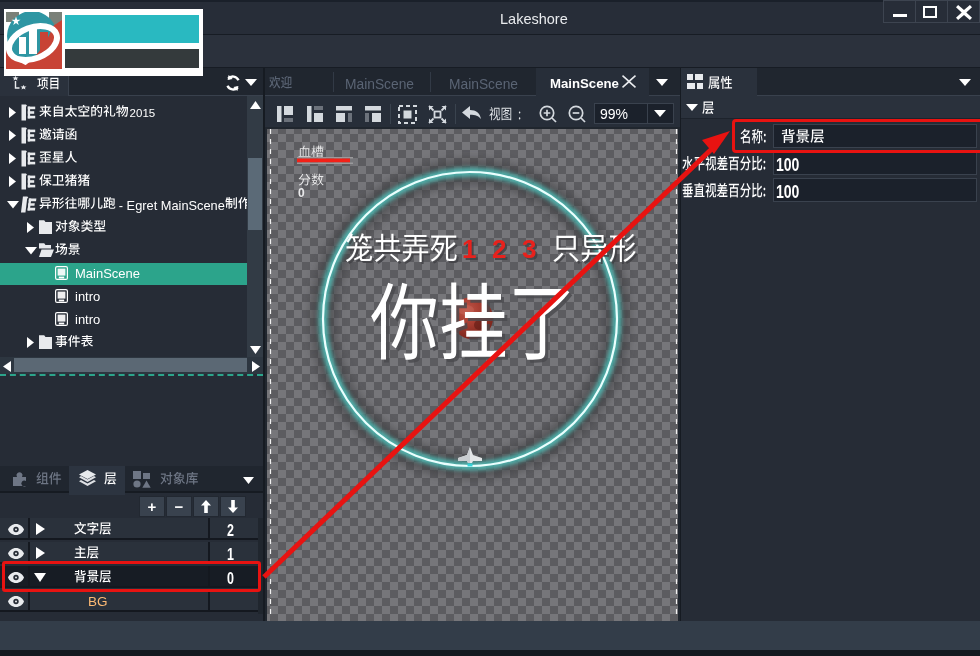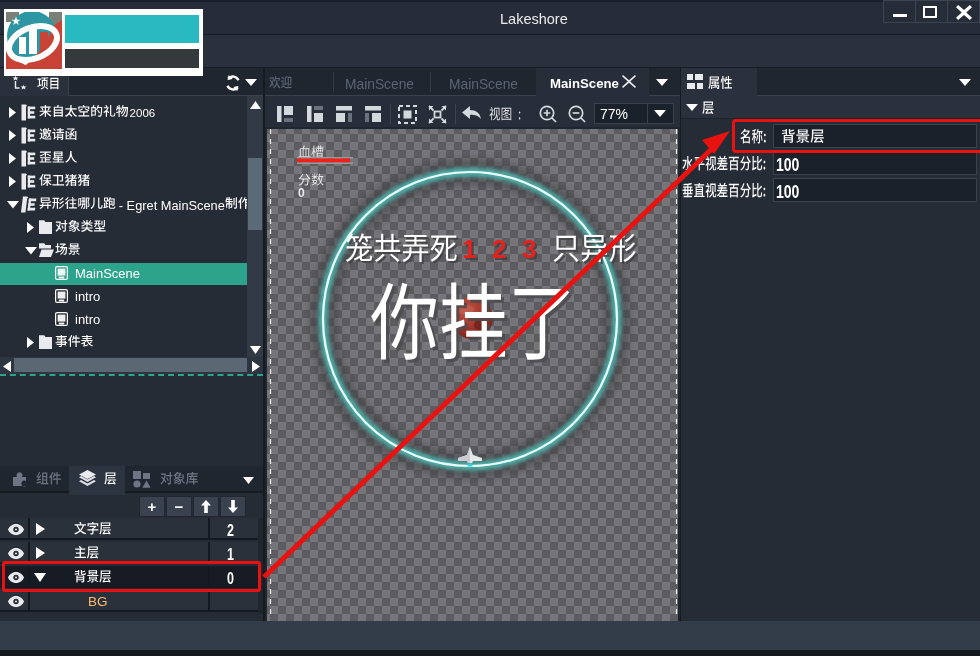--- a/index.html
+++ b/index.html
@@ -58,21 +58,21 @@
       <g fill="#ffffff" transform="translate(0,10.8)">
         <use href="#gM6765" transform="translate(0.0,0) scale(0.01280,-0.01280)"></use>
         <use href="#gM81ea" transform="translate(12.8,0) scale(0.01280,-0.01280)"></use>
         <use href="#gM592a" transform="translate(25.6,0) scale(0.01280,-0.01280)"></use>
         <use href="#gM7a7a" transform="translate(38.4,0) scale(0.01280,-0.01280)"></use>
         <use href="#gM7684" transform="translate(51.2,0) scale(0.01280,-0.01280)"></use>
         <use href="#gM793c" transform="translate(64.0,0) scale(0.01280,-0.01280)"></use>
         <use href="#gM7269" transform="translate(76.8,0) scale(0.01280,-0.01280)"></use>
       </g>
     </svg>
-    <div style="position:absolute;left:129.6px;top:107px;font:400 11.5px 'Liberation Sans',sans-serif;color:#ffffff;white-space:nowrap">2006</div>
+    <div style="position:absolute;left:129.6px;top:107px;font:400 11.5px 'Liberation Sans',sans-serif;color:#ffffff;white-space:nowrap">2015</div>
     <svg class="abs" style="left:8px;top:130px" width="9" height="11" viewBox="0 0 9 11">
       <path d="M1 0l7 5.5-7 5.5z" fill="#fff"></path>
     </svg>
     <svg class="abs" style="left:21px;top:127px" width="17" height="17" viewBox="0 0 17 17">
       <g>
         <path d="M0.5 0.5h4.5l1.3 1.8h-1.3v14.2h-4.5z" fill="#e8eaed"></path>
         <g fill="#e8eaed">
           <rect x="6.8" y="2.6" width="7.4" height="2.6"></rect>
           <rect x="6.8" y="7.2" width="6.4" height="2.6"></rect>
           <rect x="6.8" y="11.8" width="7.4" height="2.6"></rect>
@@ -443,21 +443,21 @@
       </g>
     </svg>
     <svg class="abs" style="left:568px;top:105px" width="18" height="18" viewBox="0 0 18 18">
       <g stroke="#d4d9de" stroke-width="1.7" fill="none">
         <circle cx="8" cy="8" r="6.7"></circle>
         <path d="M13 13l4 4"></path>
         <path d="M4.7 8h6.6"></path>
       </g>
     </svg>
     <div class="abs" style="left:594px;top:103px;width:80px;height:21px;background:#1b212b;border:1px solid #3a424e"></div>
-    <div style="position:absolute;left:600px;top:106px;font:400 14px 'Liberation Sans',sans-serif;color:#ffffff;white-space:nowrap">77%</div>
+    <div style="position:absolute;left:600px;top:106px;font:400 14px 'Liberation Sans',sans-serif;color:#ffffff;white-space:nowrap">99%</div>
     <div class="abs" style="left:647px;top:104px;width:1px;height:19px;background:#39414d"></div>
     <svg class="abs" style="left:654px;top:110px" width="12" height="8" viewBox="0 0 12 8">
       <path d="M0 0h12L6 7z" fill="#fff"></path>
     </svg>
     <div class="abs" style="left:265px;top:127px;width:415px;height:494px;background:#20262e"></div>
     <svg class="abs" style="left:267px;top:129px" width="411" height="492" viewBox="0 0 411 492">
       <defs>
         <pattern id="chk" width="16" height="16" x="11" y="5" patternUnits="userSpaceOnUse">
           <rect width="16" height="16" fill="#76767a"></rect>
           <rect x="0" y="8" width="8" height="8" fill="#5c5c60"></rect>

